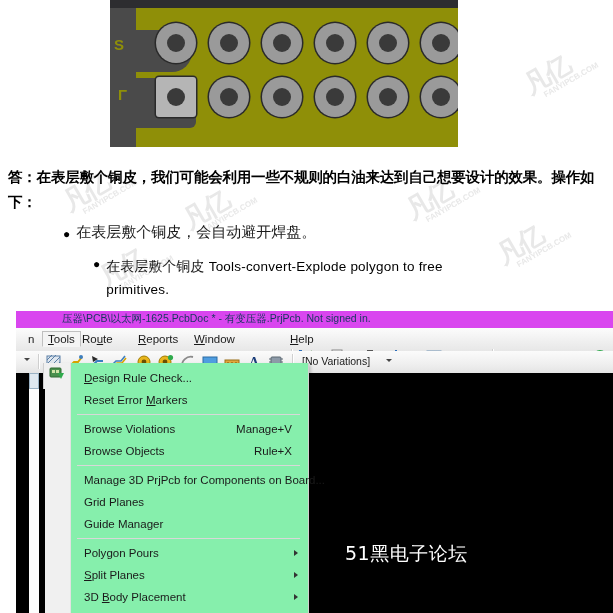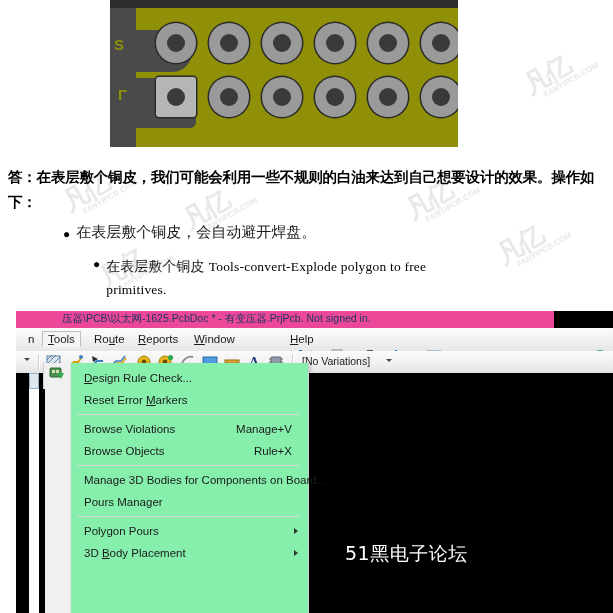--- a/index.html
+++ b/index.html
@@ -162,42 +162,42 @@
     line-height: 22px;
     color: #1a1a1a;
   }
   .bullet-text-2 {
     font-family: "DejaVu Serif", serif;
     font-size: 14px;
     line-height: 27px;
     color: #1a1a1a;
   }
   .mono {
-    font-family: Liberation Serif, serif;
+    font-family: Liberation Sans, sans-serif;
     font-size: 13.5px;
     letter-spacing: 0.2px;
   }
 
   
   #altium-window {
     position: absolute;
     left: 16px;
     top: 311px;
     width: 597px;
     height: 302px;
     background: #000000;
     overflow: hidden;
     z-index: 7;
     font-family: "Liberation Sans", sans-serif;
   }
   #altium-titlebar {
     position: absolute;
     left: 0; top: 0;
-    width: 538px; height: 17px;
-    background: #ec4899;
+    width: 597px; height: 17px;
+    background: #d946ef;
     border-bottom: 1px solid #404040;
   }
   #altium-title-text {
     position: absolute;
     left: 46px; top: 1px;
     font-size: 10.5px;
     color: #17375e;
     white-space: nowrap;
     font-family: "Liberation Sans", sans-serif;
   }
@@ -462,21 +462,21 @@
 
 <div id="altium-window">
 
   <div id="altium-titlebar">
     <span id="altium-title-text">压器\PCB\以太网-1625.PcbDoc * - 有变压器.PrjPcb. Not signed in.</span>
   </div>
 
   <div id="altium-menubar">
     <span class="menu-item" style="left:6px;">n</span>
     <span class="menu-item active" style="left:26px;"><span class="mnemo">T</span>ools</span>
-    <span class="menu-item" style="left:72px;">Ro<span class="mnemo">u</span>te</span>
+    <span class="menu-item" style="left:60px;">Ro<span class="mnemo">u</span>te</span>
     <span class="menu-item" style="left:116px;"><span class="mnemo">R</span>eports</span>
     <span class="menu-item" style="left:172px;"><span class="mnemo">W</span>indow</span>
     <span class="menu-item" style="left:232px;margin-left:36px;"><span class="mnemo">H</span>elp</span>
 
     <div class="tbsep" style="left:275px;"></div>
 
     <svg class="tb-icon" style="left:282px;" viewBox="0 0 16 16">
       <polyline points="1,14 5,8 8,11 14,2" fill="none" stroke="#2a7d2e" stroke-width="2"></polyline>
       <polyline points="1,14 14,14" fill="none" stroke="#d8a100" stroke-width="2"></polyline>
       <rect x="1" y="1" width="3" height="3" fill="#2f6fba"></rect>
@@ -632,23 +632,25 @@
       <polygon points="9,7 15,7 12,13" fill="#2faa4c"></polygon>
     </svg>
 
     <div style="padding-top:4px;">
       <div class="dd-item"><span class="mnemo">D</span>esign Rule Check...</div>
       <div class="dd-item">Reset Error <span class="mnemo">M</span>arkers</div>
       <div class="dd-sep"></div>
       <div class="dd-item">Browse Violations<span class="shortcut">Manage+V</span></div>
       <div class="dd-item">Browse Objects<span class="shortcut">Rule+X</span></div>
       <div class="dd-sep"></div>
-      <div class="dd-item">Manage 3D Bodies for Components on Board...</div>
-      <div class="dd-item">Pours Manager</div>
+      <div class="dd-item">Manage 3D PrjPcb for Components on Board...</div>
+      <div class="dd-item">Grid Planes</div>
+      <div class="dd-item">Guide Manager</div>
       <div class="dd-sep"></div>
       <div class="dd-item">Poly<span class="mnemo">g</span>on Pours<span class="submenu-arrow"></span></div>
+      <div class="dd-item"><span class="mnemo">S</span>plit Planes<span class="submenu-arrow"></span></div>
       <div class="dd-item">3D <span class="mnemo">B</span>ody Placement<span class="submenu-arrow"></span></div>
 
     </div>
   </div>
 </div>
 
 <div id="forum-watermark">51黑电子论坛</div>
 
 </body></html>

